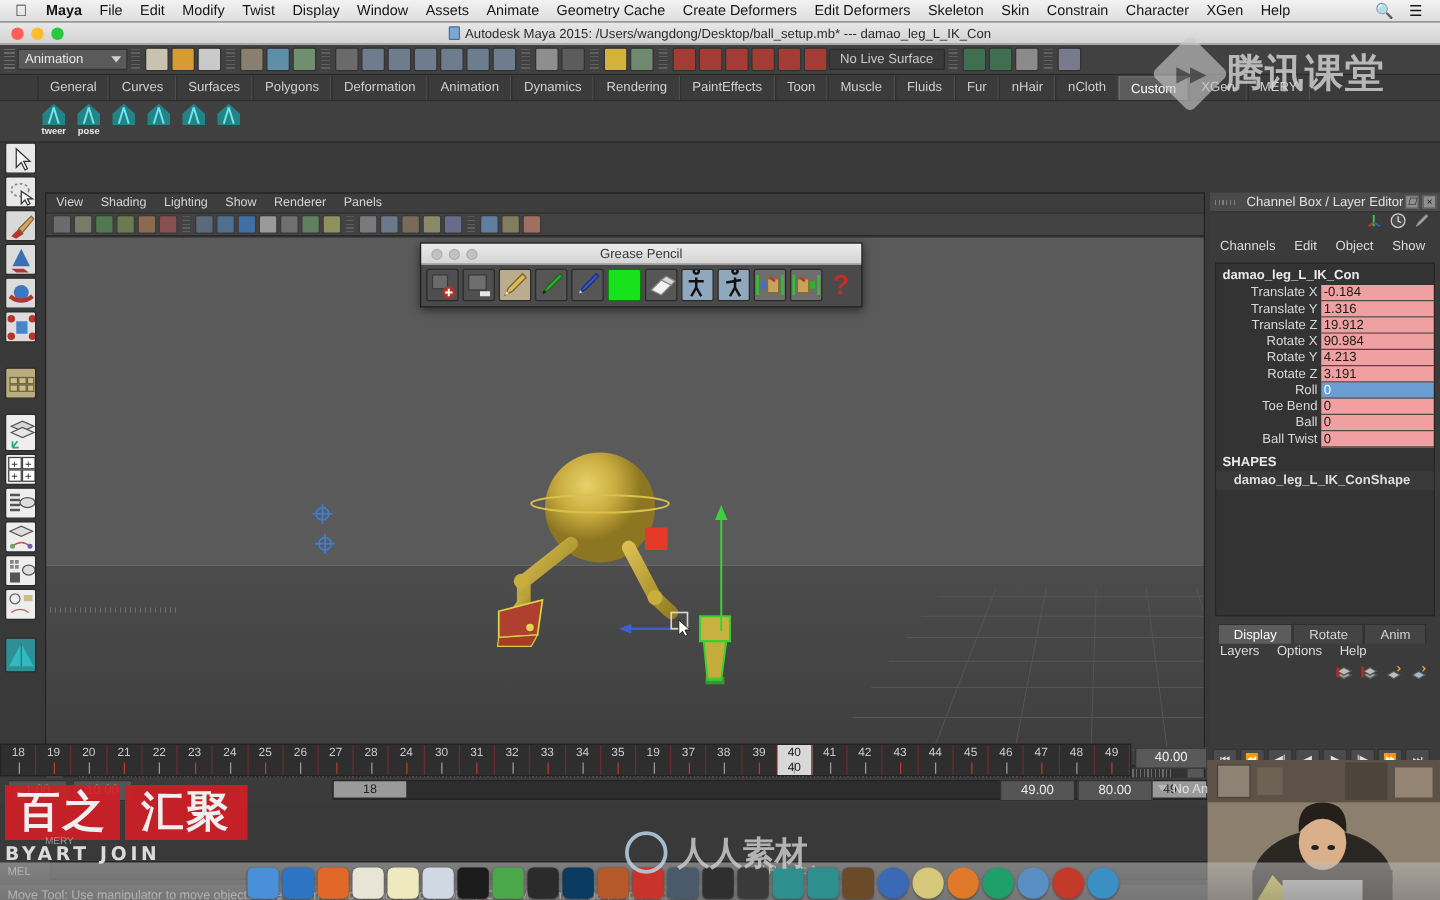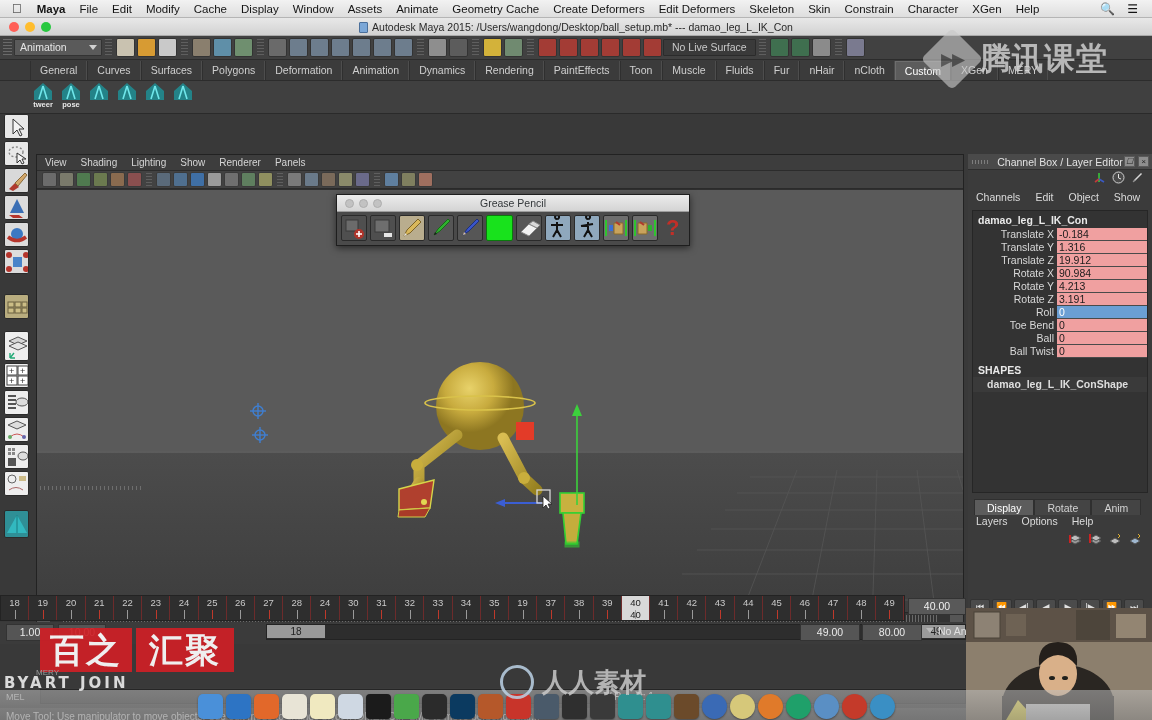--- a/index.html
+++ b/index.html
@@ -193,41 +193,41 @@
   .wm { position:absolute; pointer-events:none; }
   .wm-tx { left:930px; top:34px; width:222px; height:50px; display:flex; align-items:center; gap:6px;}
   .wm-tx .dia { width:44px; height:44px; background:#c9c9c9; transform:rotate(45deg);
     opacity:.62; border-radius:5px; position:relative;}
   .wm-tx .ff { position:absolute; left:50%; top:50%; transform:translate(-50%,-50%) rotate(-45deg);
     color:#5a5a5a; font-size:17px; letter-spacing:-2px;}
   .wm-tx .cn { font-size:31px; color:#d6d6d6; opacity:.80; font-weight:bold;
     font-family:"DejaVu Sans", sans-serif; letter-spacing:1px;}
   .wm-bai { left:2px; top:628px; width:200px; height:68px; opacity:.92;}
   .wm-bai .bx { position:absolute; background:#cf1f26; color:#fff; font-weight:bold;
-    font-family:"DejaVu Sans", sans-serif; text-align:center;margin-left:36px;}
+    font-family:"DejaVu Sans", sans-serif; text-align:center;}
   .wm-rr { left:500px; top:660px; width:260px; height:44px; display:flex; align-items:center; gap:8px;
     opacity:.85;}
   .wm-rr .logo { width:34px;height:34px; border-radius:50%; border:3px solid #bcd2e6;
     position:relative; }
   .wm-rr .txt { font-size:26px; font-weight:bold; color:#c9c9c9;
     font-family:"DejaVu Sans", sans-serif; }
   .wm-mery { left:36px; top:668px; font-size:8px; color:#9a9a9a; }
 </style>
 </head>
 <body>
 
 <div id="app">
 
   <div class="macbar">
     <span class="mi apple"></span>
     <span class="mi bold">Maya</span>
     <span class="mi">File</span>
     <span class="mi">Edit</span>
     <span class="mi">Modify</span>
-    <span class="mi">Cache</span>
+    <span class="mi">Twist</span>
     <span class="mi">Display</span>
     <span class="mi">Window</span>
     <span class="mi">Assets</span>
     <span class="mi">Animate</span>
     <span class="mi">Geometry Cache</span>
     <span class="mi">Create Deformers</span>
     <span class="mi">Edit Deformers</span>
     <span class="mi">Skeleton</span>
     <span class="mi">Skin</span>
     <span class="mi">Constrain</span>

